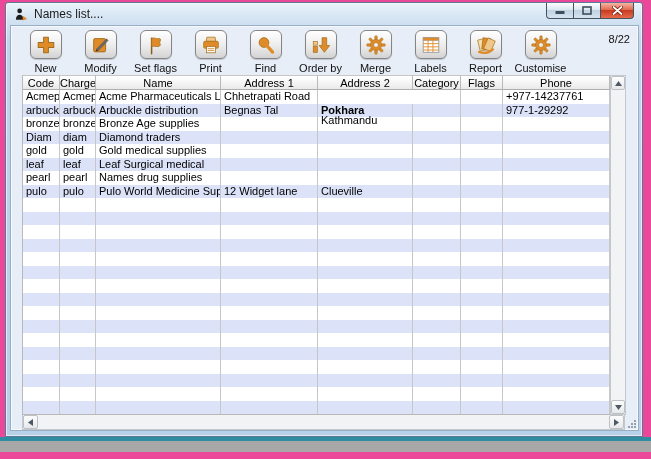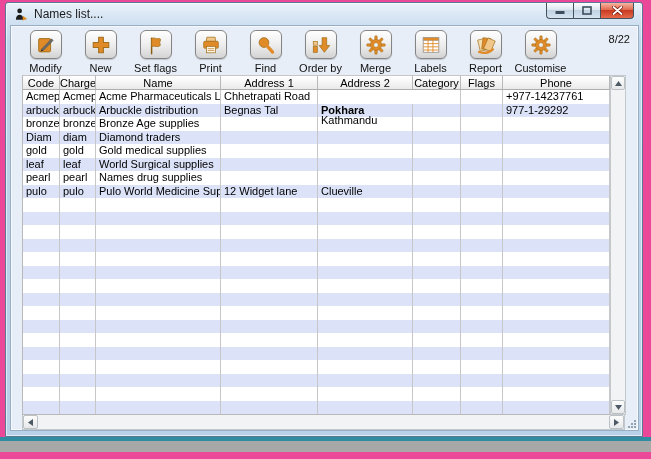--- a/index.html
+++ b/index.html
@@ -103,34 +103,34 @@
             </svg>
         </div>
       </div>
     </div>
 
     <div class="inner">
       <div class="toolbar">
           <div class="tool">
             <span class="iconbtn">
               <svg width="22" height="22" viewBox="0 0 24 24">
+                <path d="M9.4 3.5h5.2v5.9h5.9v5.2h-5.9v5.9H9.4v-5.9H3.5V9.4h5.9z" fill="#E08B28" stroke="#a06f1d" stroke-width="1.1" stroke-linejoin="round"></path>
+              </svg>
+            </span>
+            <span class="tool-label">New</span>
+          </div>
+          <div class="tool">
+            <span class="iconbtn">
+              <svg width="22" height="22" viewBox="0 0 24 24">
                 <rect x="4" y="5" width="13" height="14.5" rx="1.5" fill="#E08B28" stroke="#a06f1d"></rect>
                 <path d="M7 16.5L18 5.2l1.8 1.8L8.8 18.3z" fill="#6b6b6b" stroke="#474747" stroke-width=".5"></path>
                 <path d="M7 16.5l1.8 1.8-2.7.9z" fill="#2d2d2d"></path>
               </svg>
             </span>
             <span class="tool-label">Modify</span>
-          </div>
-          <div class="tool">
-            <span class="iconbtn">
-              <svg width="22" height="22" viewBox="0 0 24 24">
-                <path d="M9.4 3.5h5.2v5.9h5.9v5.2h-5.9v5.9H9.4v-5.9H3.5V9.4h5.9z" fill="#E08B28" stroke="#a06f1d" stroke-width="1.1" stroke-linejoin="round"></path>
-              </svg>
-            </span>
-            <span class="tool-label">New</span>
           </div>
           <div class="tool">
             <span class="iconbtn">
               <svg width="22" height="22" viewBox="0 0 24 24">
                 <path d="M7.2 21.5V4.5" stroke="#8a5d14" stroke-width="1.6" stroke-linecap="round"></path>
                 <path d="M7.2 4.8c2.8-1.6 4.6.9 7.6.2 1.4-.3 2.4.3 2.1 1.5l-1 3.4c1 .9 1.2 2.3.1 3.2-2.3 1.8-5.3-.8-8.8.6z" fill="#E08B28" stroke="#a06f1d" stroke-width=".8"></path>
               </svg>
             </span>
             <span class="tool-label">Set flags</span>
           </div>
@@ -277,21 +277,21 @@
                 <div class="cell" style="width: 125px;">Gold medical supplies</div>
                 <div class="cell" style="width: 97px;"></div>
                 <div class="cell" style="width: 95px;"></div>
                 <div class="cell" style="width: 48px;"></div>
                 <div class="cell" style="width: 42px;"></div>
                 <div class="cell" style="width: 107px;"></div>
               </div>
               <div class="row alt">
                 <div class="cell" style="width: 37px;">leaf</div>
                 <div class="cell" style="width: 36px;">leaf</div>
-                <div class="cell" style="width: 125px;">World Surgical supplies</div>
+                <div class="cell" style="width: 125px;">Leaf Surgical medical</div>
                 <div class="cell" style="width: 97px;"></div>
                 <div class="cell" style="width: 95px;"></div>
                 <div class="cell" style="width: 48px;"></div>
                 <div class="cell" style="width: 42px;"></div>
                 <div class="cell" style="width: 107px;"></div>
               </div>
               <div class="row">
                 <div class="cell" style="width: 37px;">pearl</div>
                 <div class="cell" style="width: 36px;">pearl</div>
                 <div class="cell" style="width: 125px;">Names drug supplies</div>

